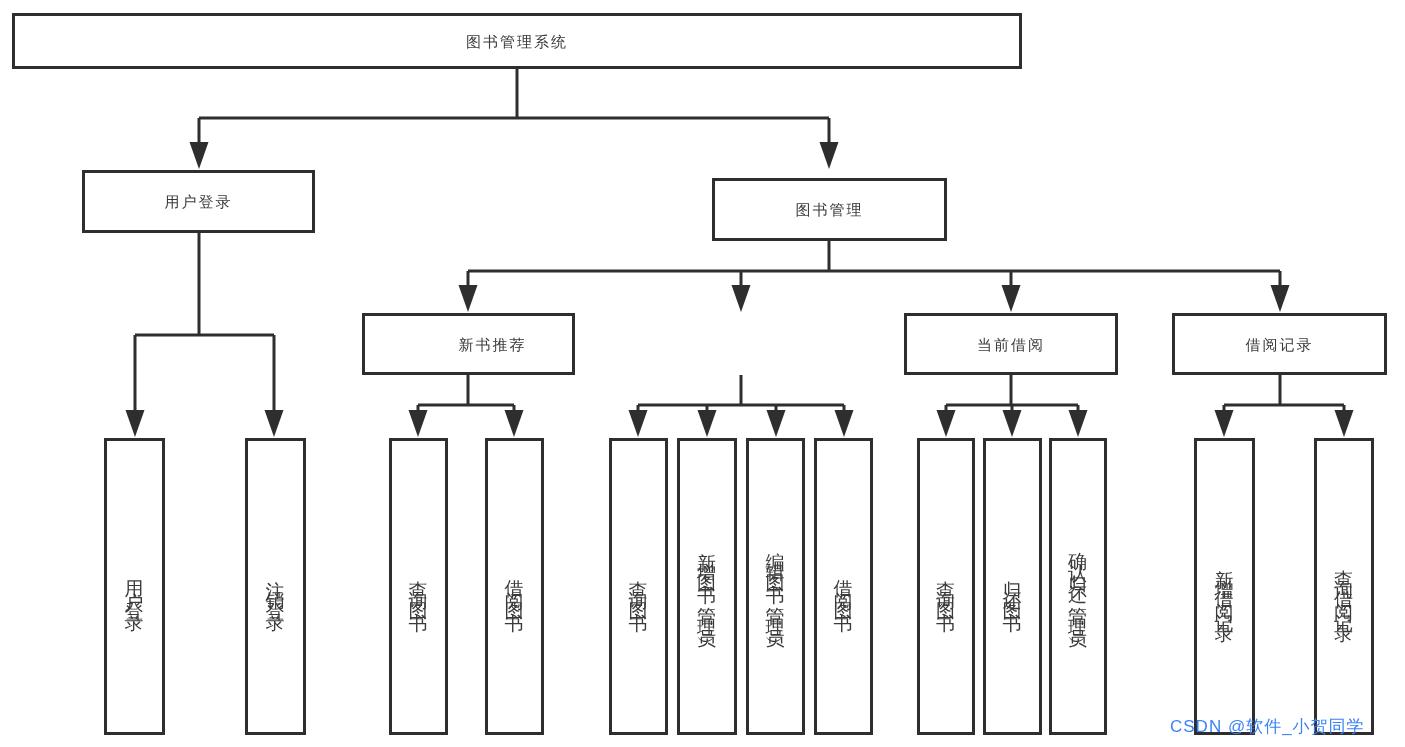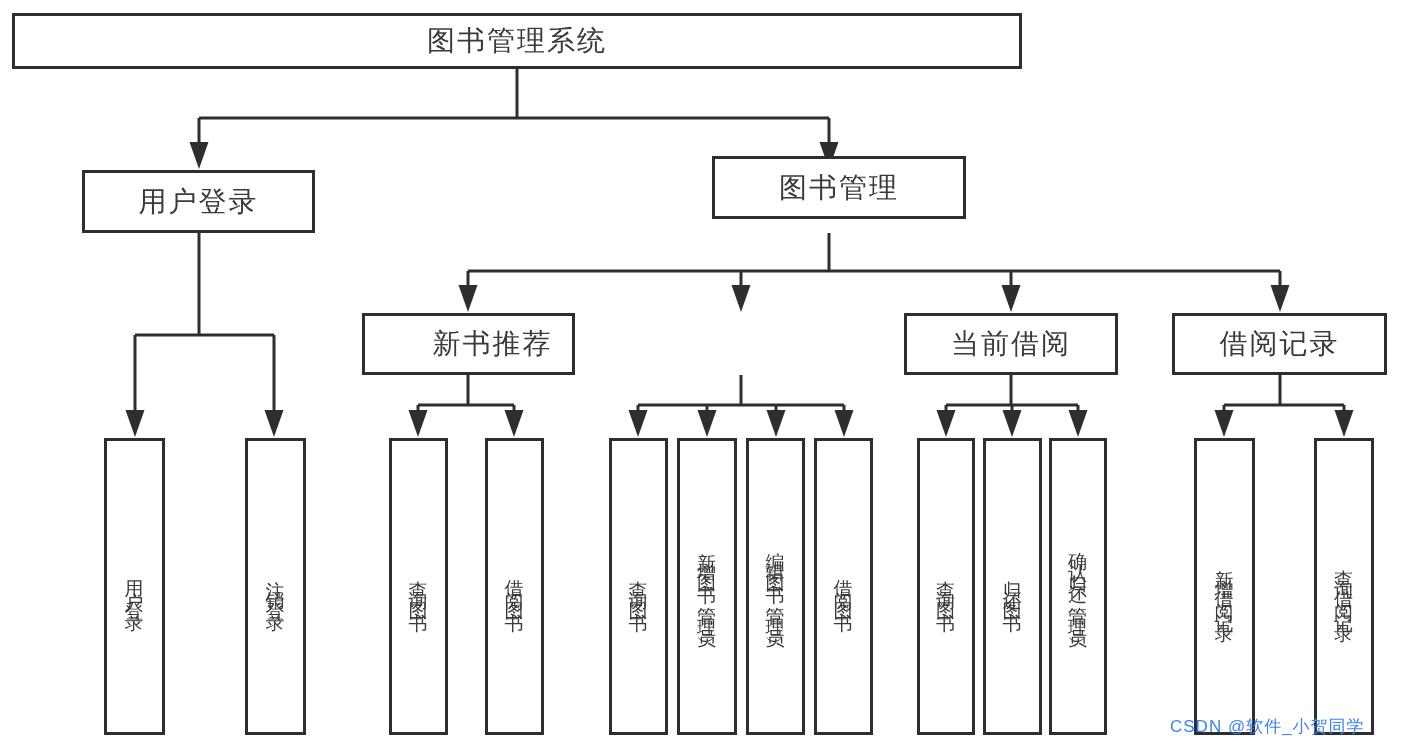--- a/index.html
+++ b/index.html
@@ -15,21 +15,21 @@
   .node{
     position:absolute;
     box-sizing:border-box;
     background:#ffffff;
     border:3px solid #2e2e2e;
     color:#3a3a3a;
     display:flex;align-items:center;justify-content:center;
     text-align:center;
     line-height:1;
   }
-  .node.h{font-size:28px;letter-spacing:2px;}
+  .node.h{font-size:15px;letter-spacing:2px;}
   .node.v{
     writing-mode:vertical-rl;
     text-orientation:mixed;
     font-size:19px;
     letter-spacing:11px;
   }
   #watermark{
     position:absolute;
     left:1170px;top:715px;
     font-size:17px;
@@ -67,21 +67,21 @@
       <polygon points="936.5,410 955.5,410 946,437" fill="#2e2e2e"></polygon>
       <polygon points="1002.5,410 1021.5,410 1012,437" fill="#2e2e2e"></polygon>
       <polygon points="1068.5,410 1087.5,410 1078,437" fill="#2e2e2e"></polygon>
       <path d="M1280,375V405M1224,405H1344M1224,405V417M1344,405V417" fill="none" stroke="#2e2e2e" stroke-width="3"></path>
       <polygon points="1214.5,410 1233.5,410 1224,437" fill="#2e2e2e"></polygon>
       <polygon points="1334.5,410 1353.5,410 1344,437" fill="#2e2e2e"></polygon>
     </svg>
   <div id="node-layer">
       <div class="node h" style="left: 12px; top: 13px; width: 1010px; height: 56px;">图书管理系统</div>
       <div class="node h" style="left: 82px; top: 170px; width: 233px; height: 63px;">用户登录</div>
-      <div class="node h" style="left: 712px; top: 156px; width: 254px; height: 63px;">图书管理</div>
+      <div class="node h" style="left: 712px; top: 178px; width: 235px; height: 63px;">图书管理</div>
       <div class="node h" style="left: 362px; top: 313px; width: 213px; height: 62px; padding-left: 48px;">新书推荐</div>
       <div class="node h" style="left: 904px; top: 313px; width: 214px; height: 62px;">当前借阅</div>
       <div class="node h" style="left: 1172px; top: 313px; width: 215px; height: 62px;">借阅记录</div>
       <div class="node v" style="left: 104px; top: 438px; width: 61px; height: 297px;">用户登录</div>
       <div class="node v" style="left: 245px; top: 438px; width: 61px; height: 297px;">注销登录</div>
       <div class="node v" style="left: 389px; top: 438px; width: 59px; height: 297px;">查询图书</div>
       <div class="node v" style="left: 485px; top: 438px; width: 59px; height: 297px;">借阅图书</div>
       <div class="node v" style="left: 609px; top: 438px; width: 59px; height: 297px;">查询图书</div>
       <div class="node v" style="left: 677px; top: 438px; width: 60px; height: 297px;">新增图书（管理员）</div>
       <div class="node v" style="left: 746px; top: 438px; width: 59px; height: 297px;">编辑图书（管理员）</div>

